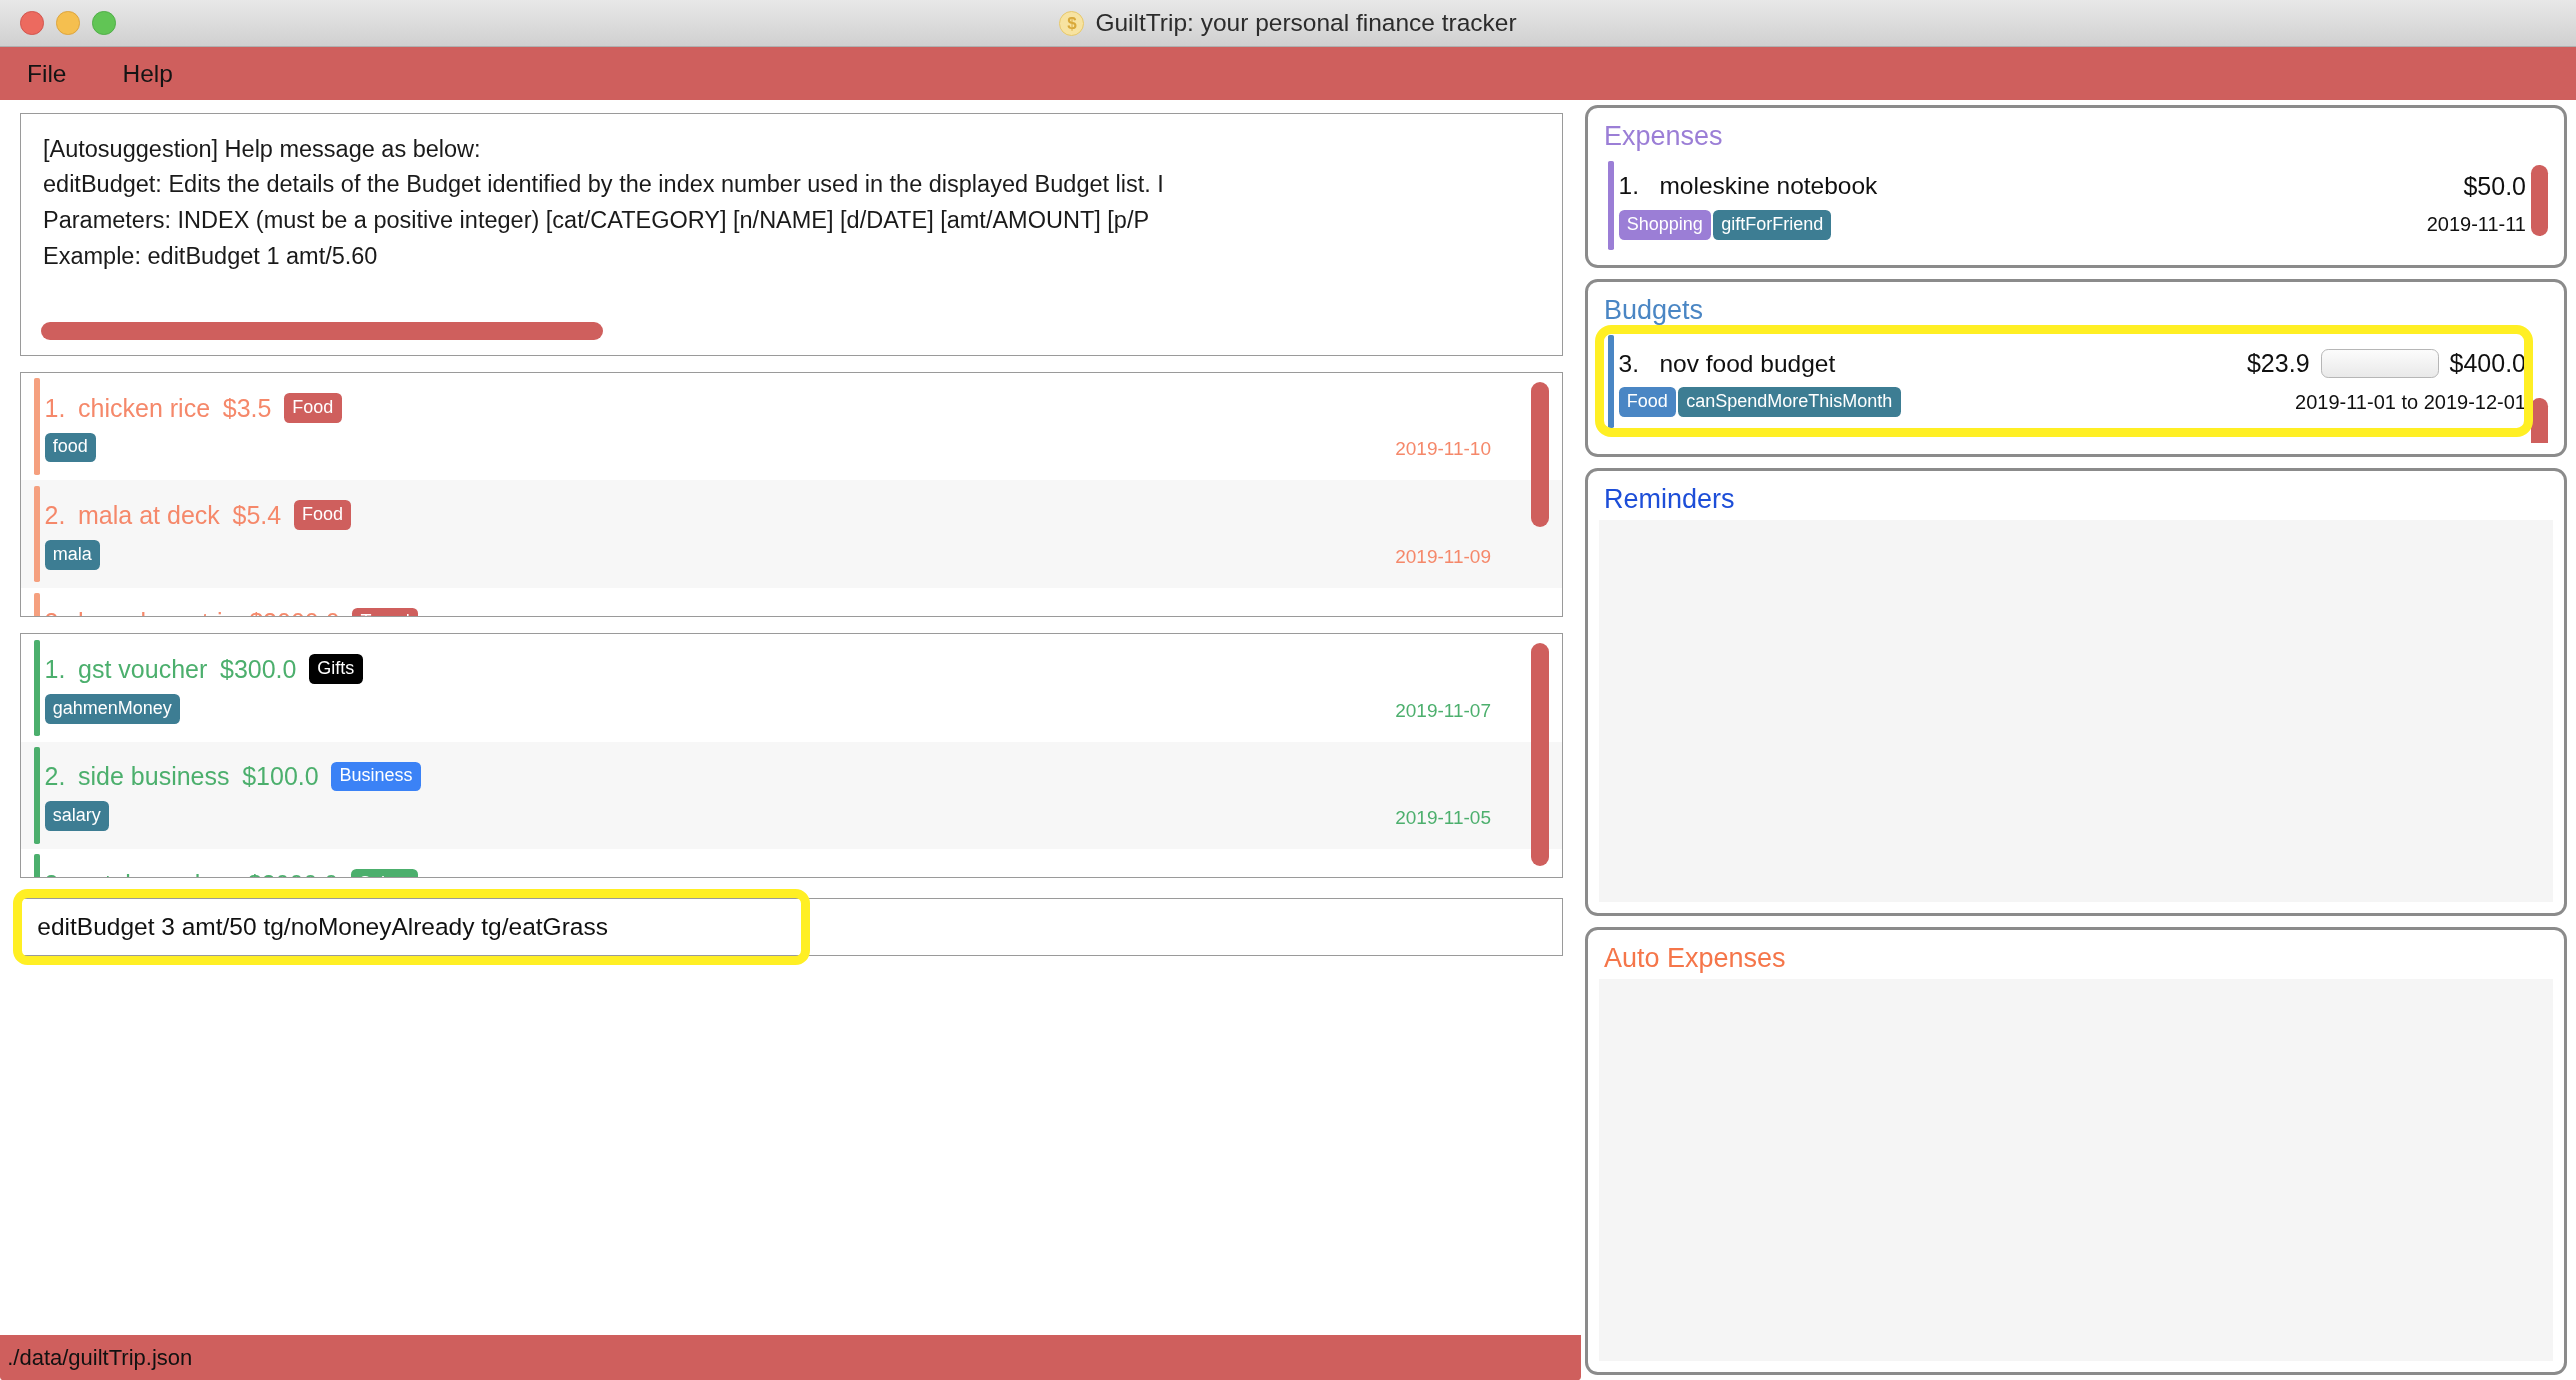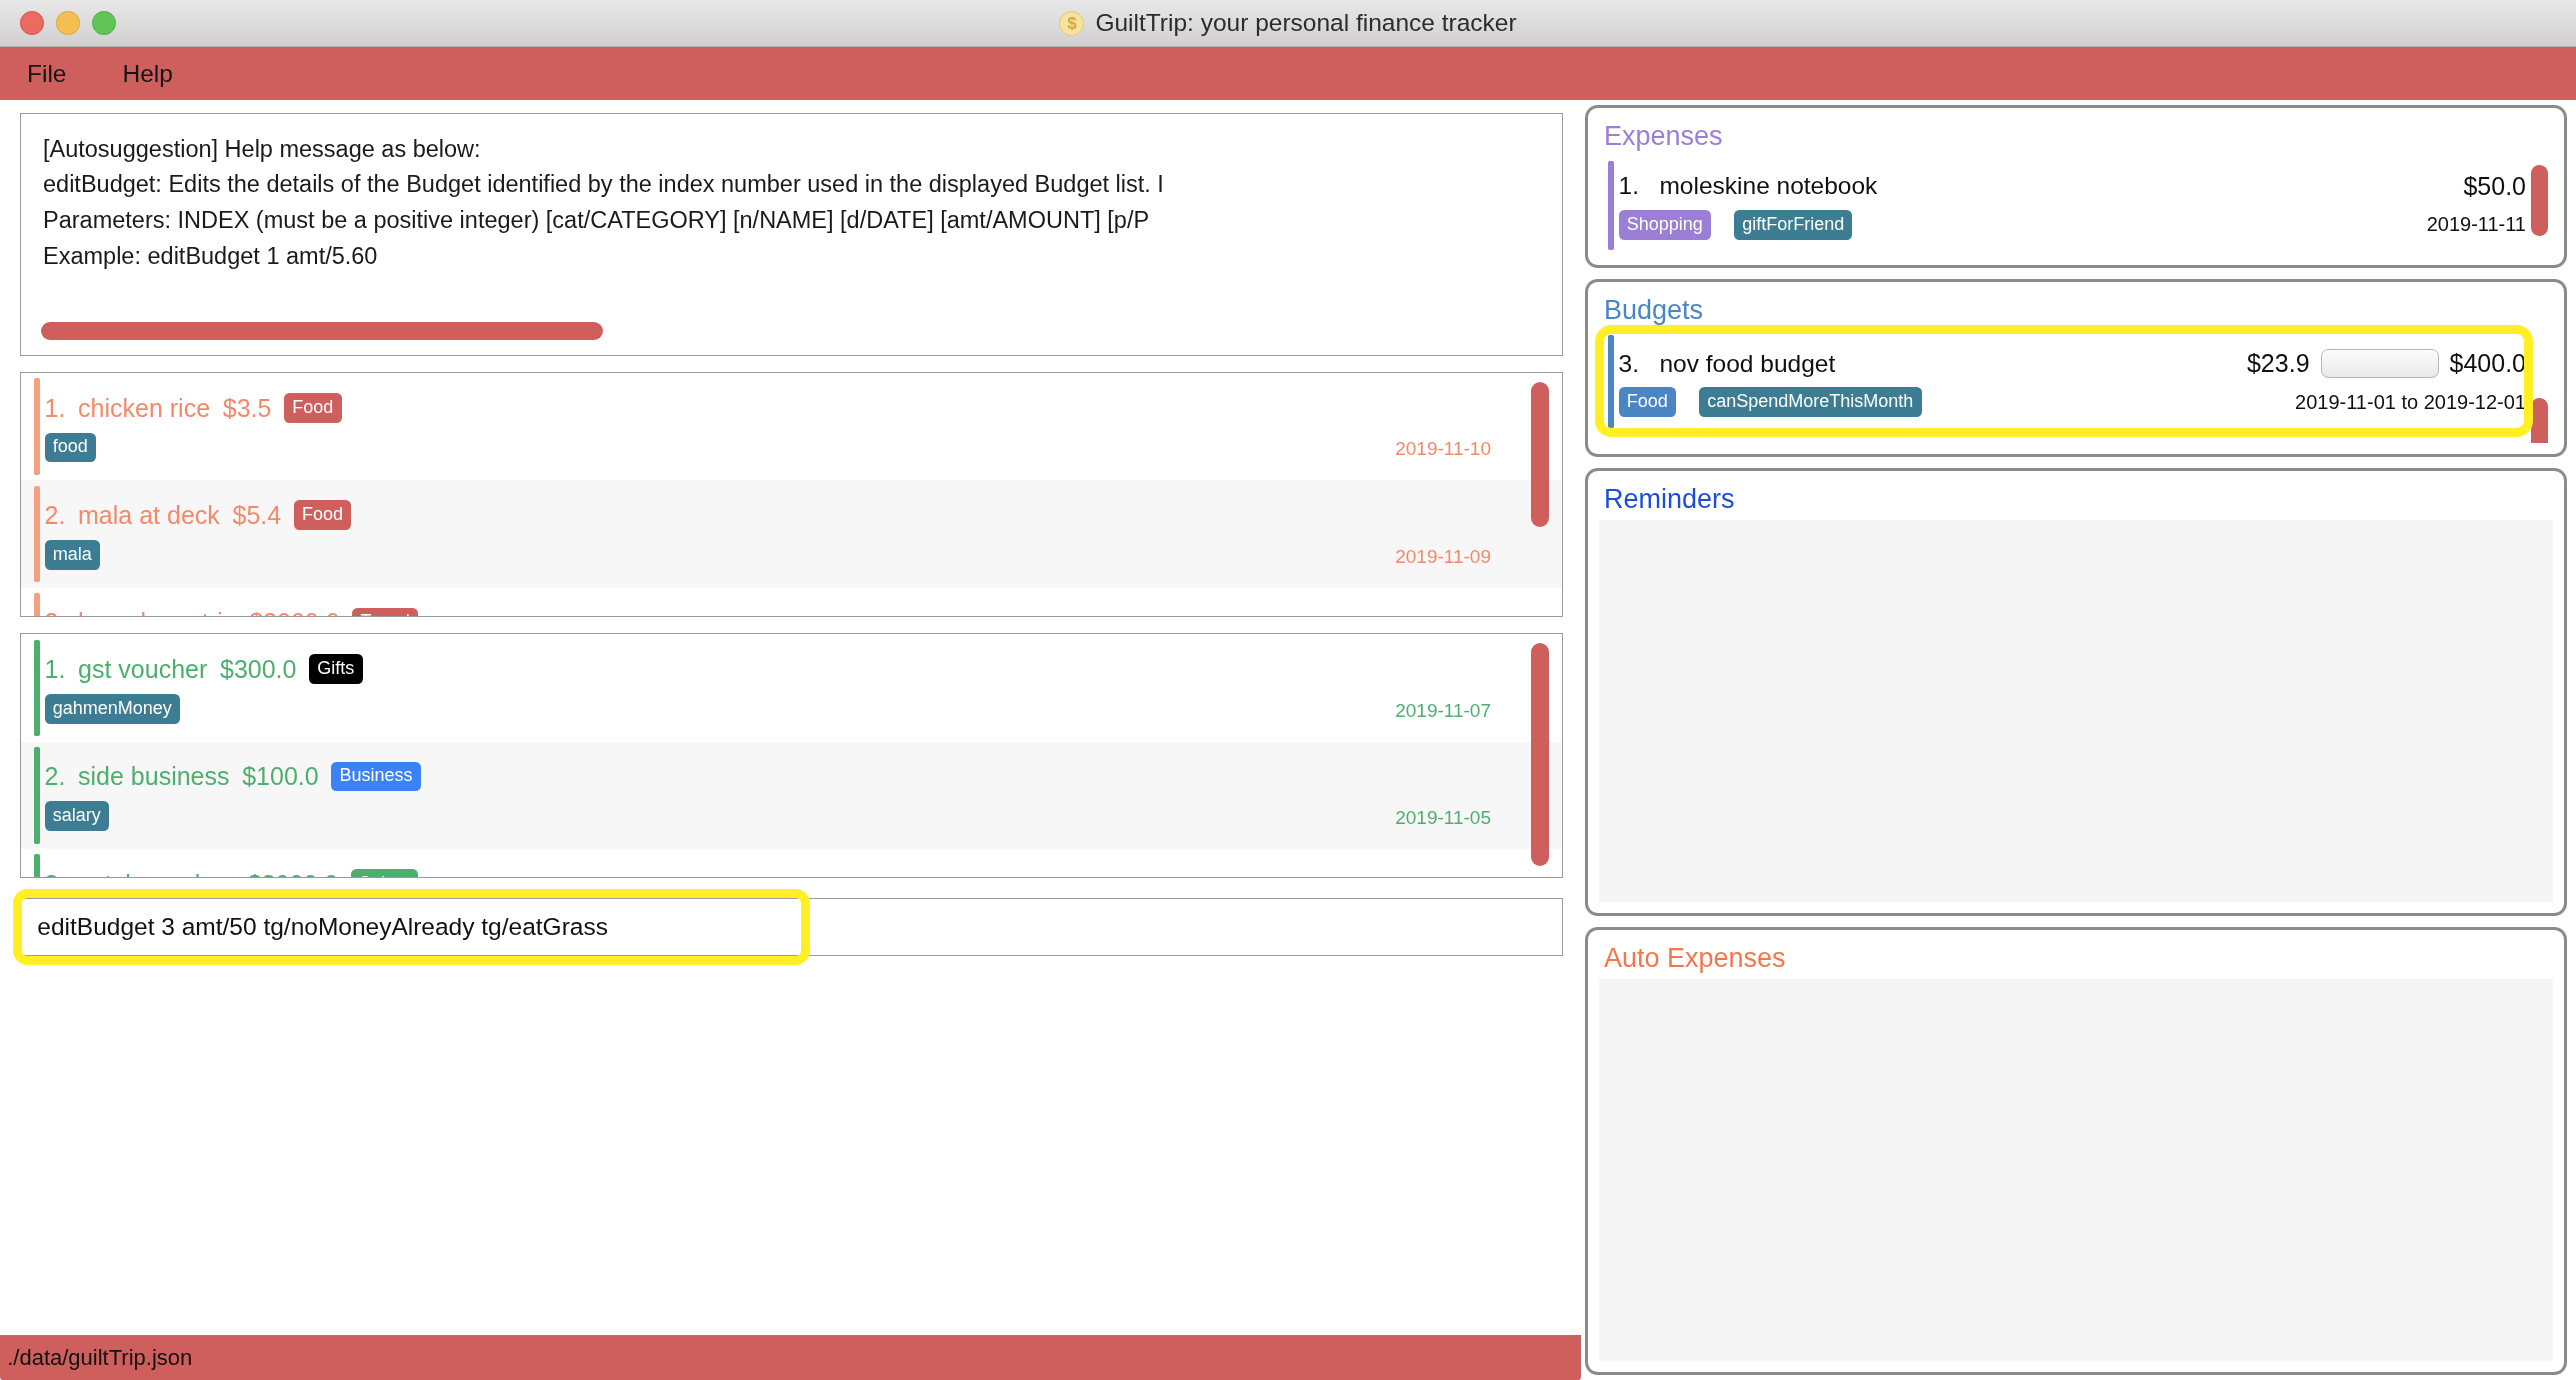--- a/index.html
+++ b/index.html
@@ -207,21 +207,21 @@
   .rentry-row {
     display: flex; align-items: center; justify-content: space-between;
     padding-right: 27px;
   }
   .rentry-name { font-size: 24.5px; color: #101010; white-space: nowrap; }
   .rentry-amt  { font-size: 25px; color: #101010; white-space: nowrap; }
   .rentry-row2 {
     display: flex; align-items: center; justify-content: space-between;
     margin-top: 9px; padding-right: 27px;
   }
-  .rentry-tags { display: flex; gap: 23px; align-items: center; }
+  .rentry-tags { display: flex; gap: 2px; align-items: center; }
   .rentry-date { font-size: 20px; color: #101010; white-space: nowrap; }
 
   .budget-amounts {
     display: flex; align-items: center; gap: 11px;
   }
   .progress-track {
     width: 118px; height: 29px; border-radius: 7.2px;
     border: 0.9px solid #b6b6b6;
     background: linear-gradient(to bottom, #fcfcfc 0%, #e9e9e9 100%);
     position: relative; overflow: hidden;

